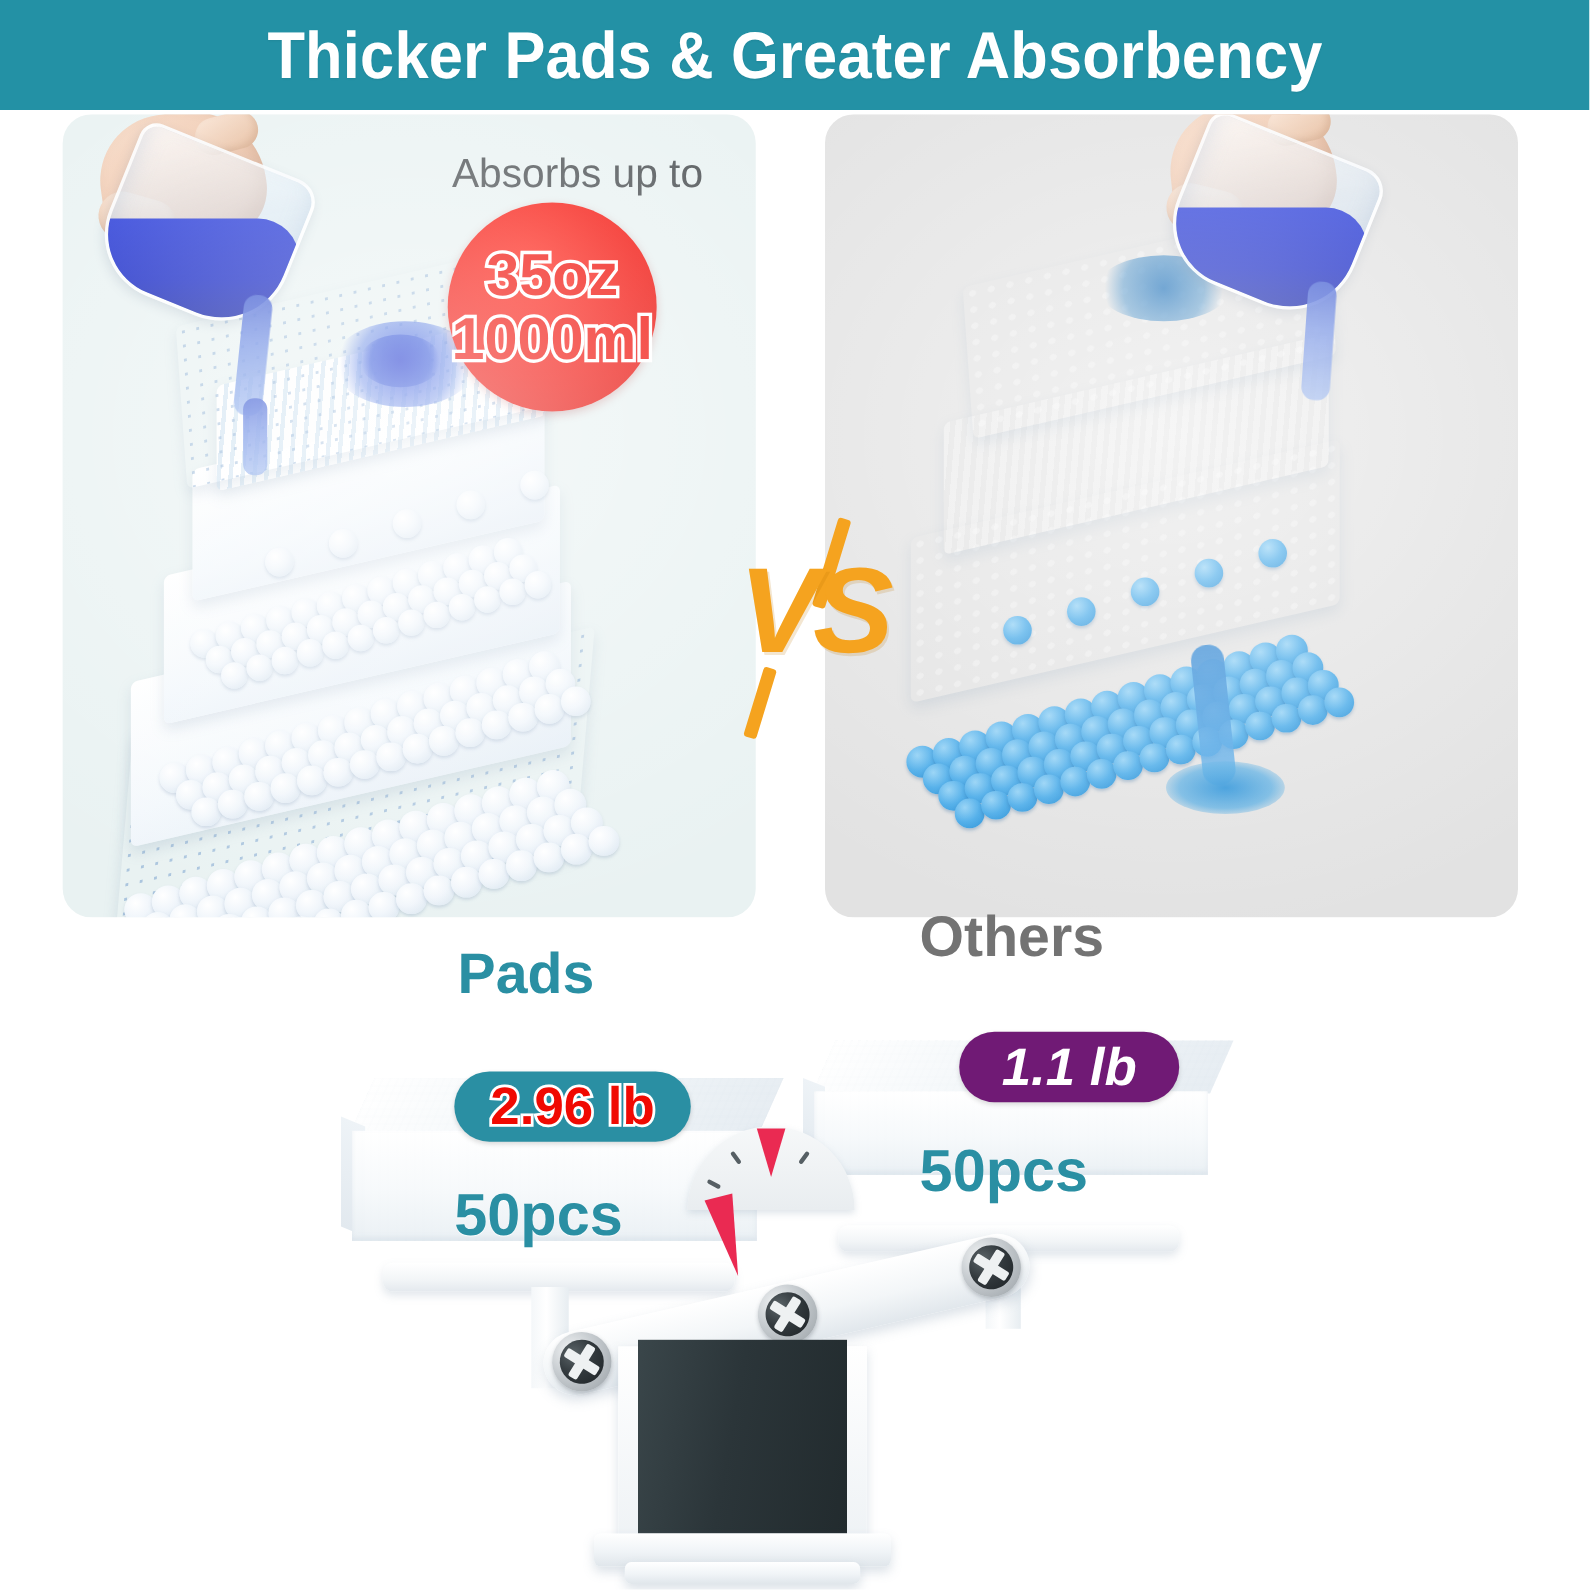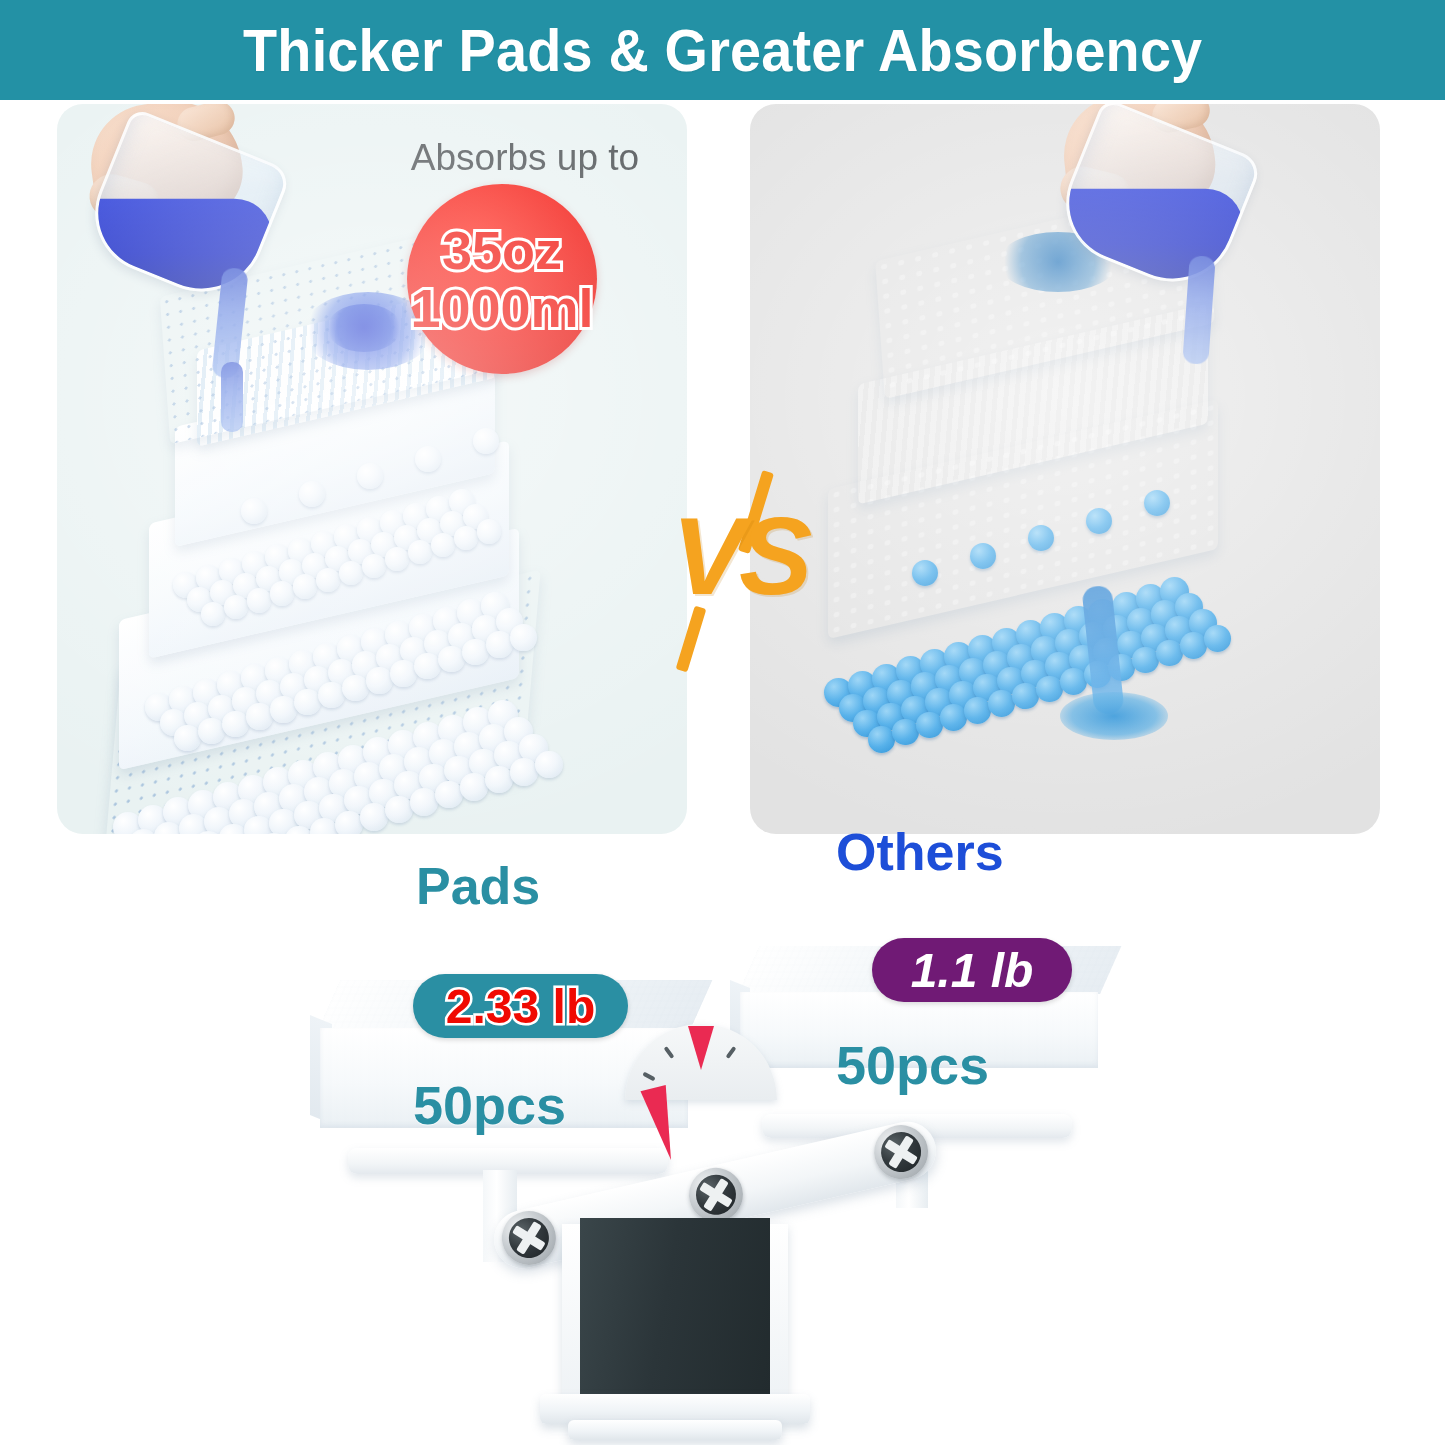--- a/index.html
+++ b/index.html
@@ -176,21 +176,21 @@
 
   
   #balance-section{
     position:absolute; left:0; top:834px; width:1445px; height:611px;
     background:#ffffff;
   }
   .side-title{
     position:absolute; font-size:52px; font-weight:bold; white-space:nowrap;
   }
   #title-ours{ left:416px; top:22px; color:#2a8fa3; }
-  #title-others{ left:836px; top:-12px; color:#1d4ed8; }
+  #title-others{ left:836px; top:-12px; color:#737373; }
 
   
   .pad-box{ position:absolute; }
   .box-top{
     position:absolute; left:0; top:0;
     background:linear-gradient(110deg,#fafcfd 0%,#f0f4f7 50%,#e6ecf1 100%);
     background-image:
       linear-gradient(110deg,rgba(255,255,255,.9) 0%,rgba(240,245,248,.9) 50%,rgba(228,235,241,.9) 100%),
       repeating-linear-gradient(90deg, rgba(180,195,210,.18) 0 2px, transparent 2px 7px),
       repeating-linear-gradient(0deg, rgba(180,195,210,.14) 0 2px, transparent 2px 7px);
@@ -637,21 +637,21 @@
   <div class="pad-box" style="left:730px; top:112px; width:380px; height:160px;">
     <div class="box-top" style="left:8px; top:0; width:362px; height:48px; transform:skewX(-24deg); transform-origin:bottom left;"></div>
     <div class="box-side" style="left:0; top:42px; width:20px; height:76px; transform:skewY(22deg); transform-origin:top right;"></div>
     <div class="box-front" style="left:10px; top:46px; width:358px; height:76px;"></div>
   </div>
 
   <div class="pan" style="left:762px; top:280px; width:310px; height:24px;"></div>
   <div class="post" style="left:896px; top:302px; width:32px; height:72px;"></div>
 
   <div class="weight-pill" id="pill-ours">
-    <span>2.33 lb</span>
+    <span>2.96 lb</span>
   </div>
   <div class="weight-pill" id="pill-others">
     <span>1.1 lb</span>
   </div>
 
   <div class="pcs-label" id="pcs-ours">50pcs</div>
   <div class="pcs-label" id="pcs-others">50pcs</div>
 
   <div id="dial" style="left:625px; top:190px;">
     <div class="tick" style="left:22px; top:46px; transform:rotate(-62deg);"></div>

